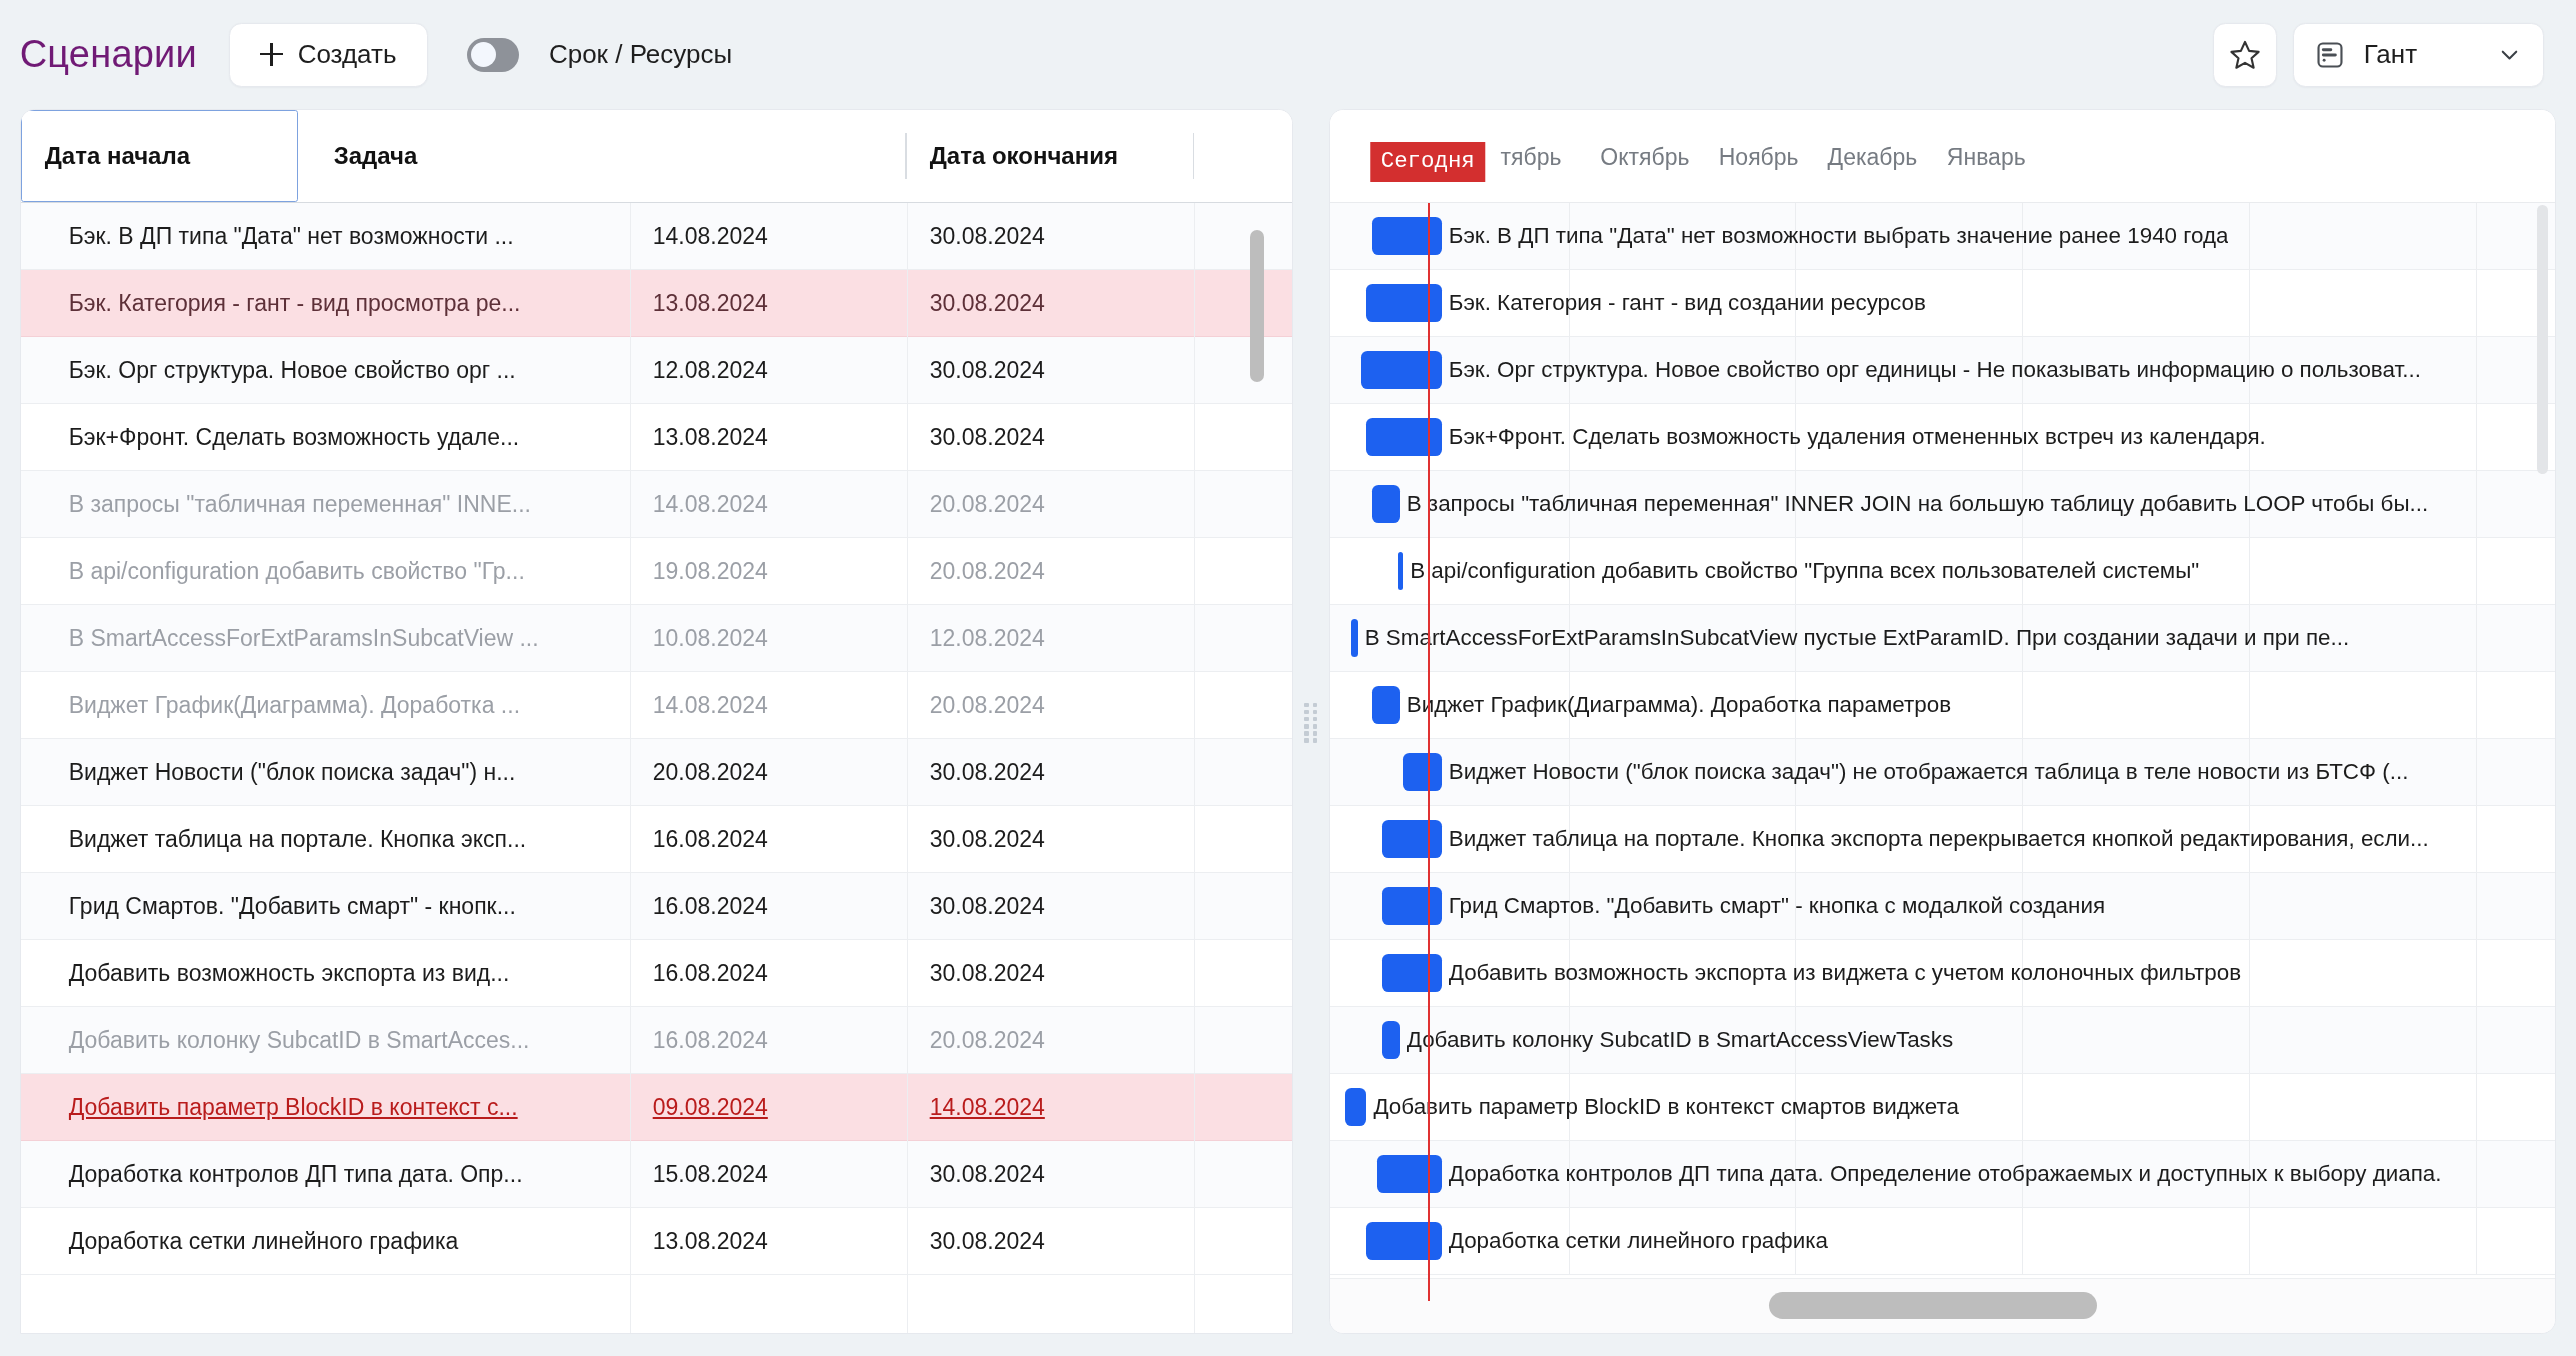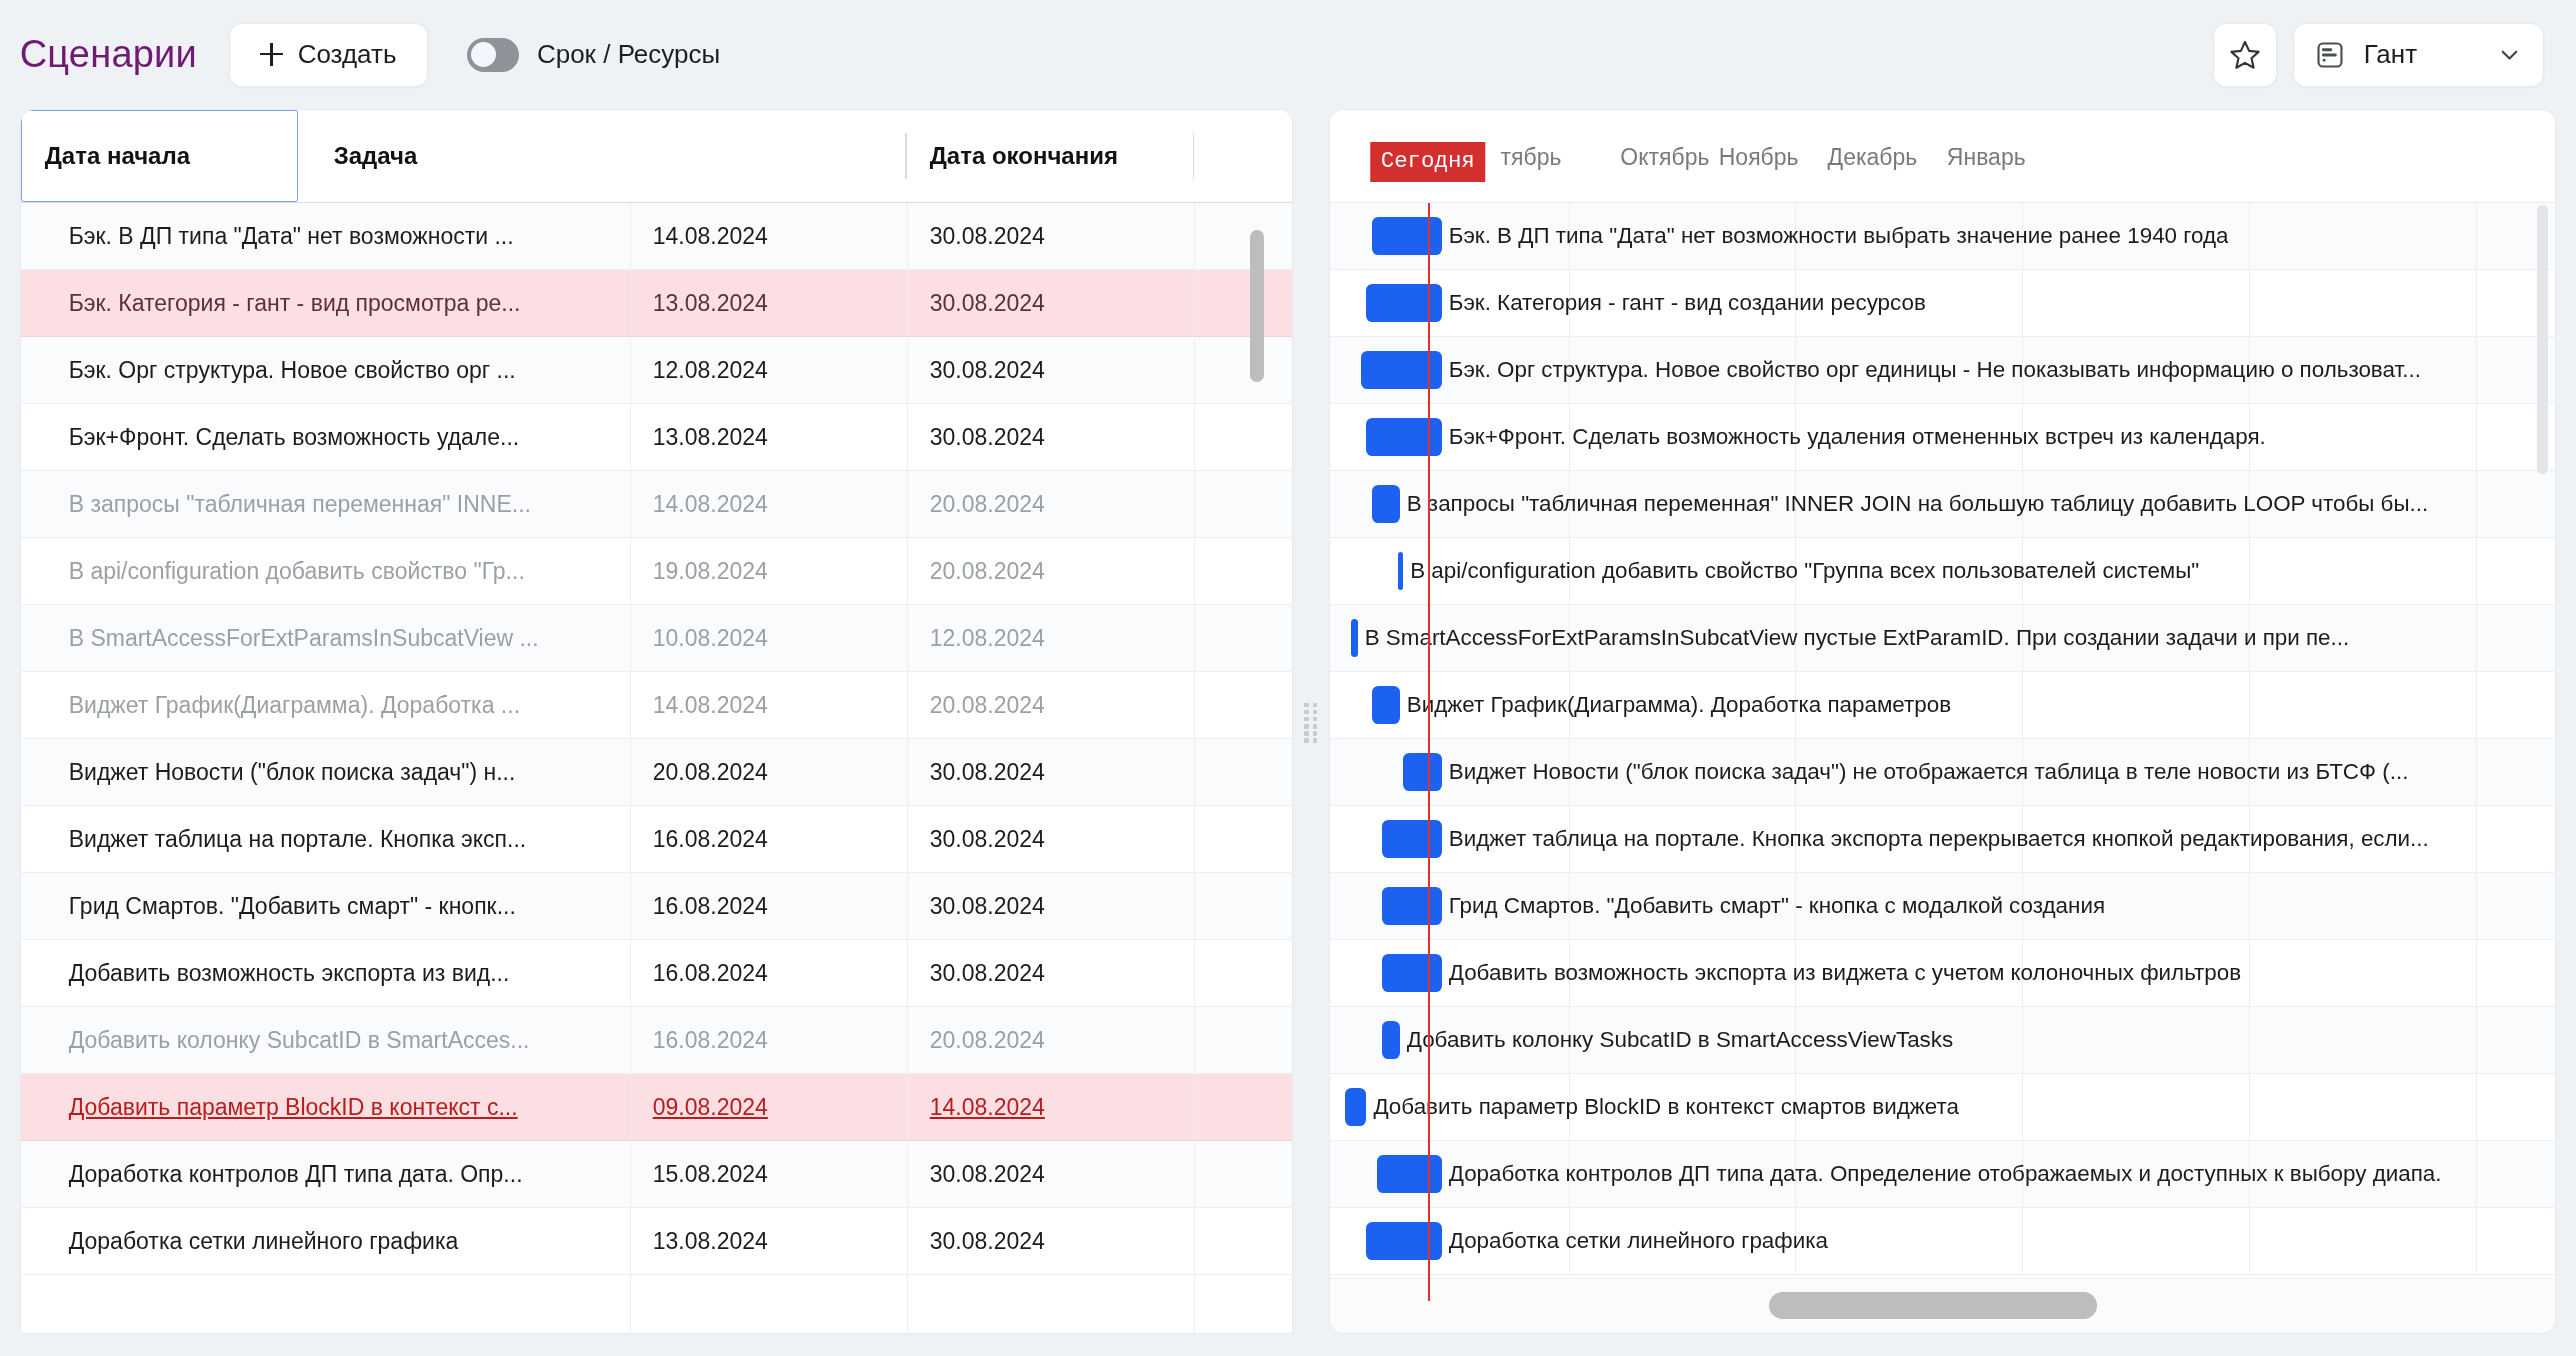--- a/index.html
+++ b/index.html
@@ -49,21 +49,21 @@
   .plus-icon:before, .plus-icon:after {
     content: ""; position: absolute; background: #1e1e1e;
   }
   .plus-icon:before { left: 0; top: 9.8px; width: 23px; height: 2.7px; }
   .plus-icon:after  { top: 0; left: 9.8px; height: 23px; width: 2.7px; }
 
   .toggle-wrap {
     margin-left: 39px;
     display: flex;
     align-items: center;
-    gap: 18px;
+    gap: 30px;
     text-align: right;
   }
   .toggle {
     width: 52px; height: 34px;
     background: #8e9299;
     border-radius: 17px;
     position: relative;
     cursor: pointer;
     flex: 0 0 auto;
   }
@@ -523,21 +523,21 @@
         <i></i>
         <i></i>
     </div>
   </div>
 
   <div class="gantt-panel">
 
     <div class="gantt-head" id="gantt-head">
         <div class="month" style="left: 7.14286%;">Август</div>
         <div class="month" style="left: 16.4286%;">тябрь</div>
-        <div class="month" style="left: 25.7143%; margin-left: 20px;">Октябрь</div>
+        <div class="month" style="left: 25.7143%;">Октябрь</div>
         <div class="month" style="left: 35%;">Ноябрь</div>
         <div class="month" style="left: 44.2857%;">Декабрь</div>
         <div class="month" style="left: 53.5714%;">Январь</div>
         <div class="today-chip" style="left: 8%; font-family: Liberation Mono, monospace;">Сегодня</div>
       </div>
 
     <div class="today-line" id="today-line" style="left: 8%;"></div>
 
     <div class="gantt-body" id="gantt-body">
         <div class="grow alt">

